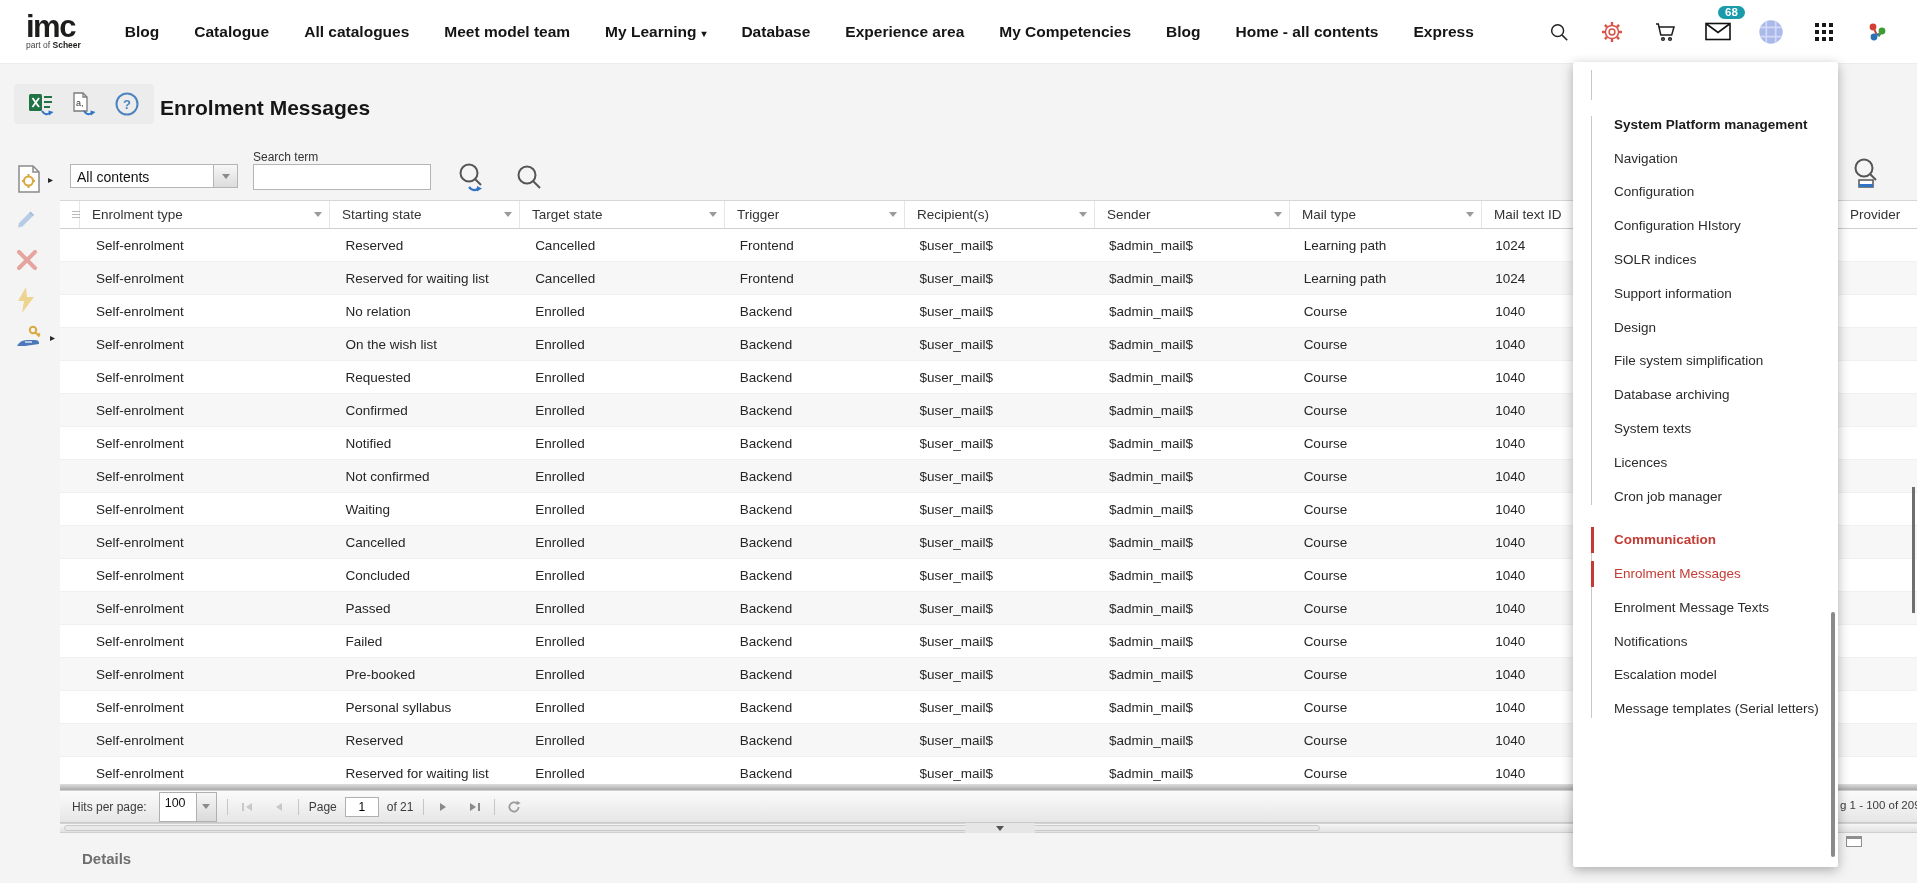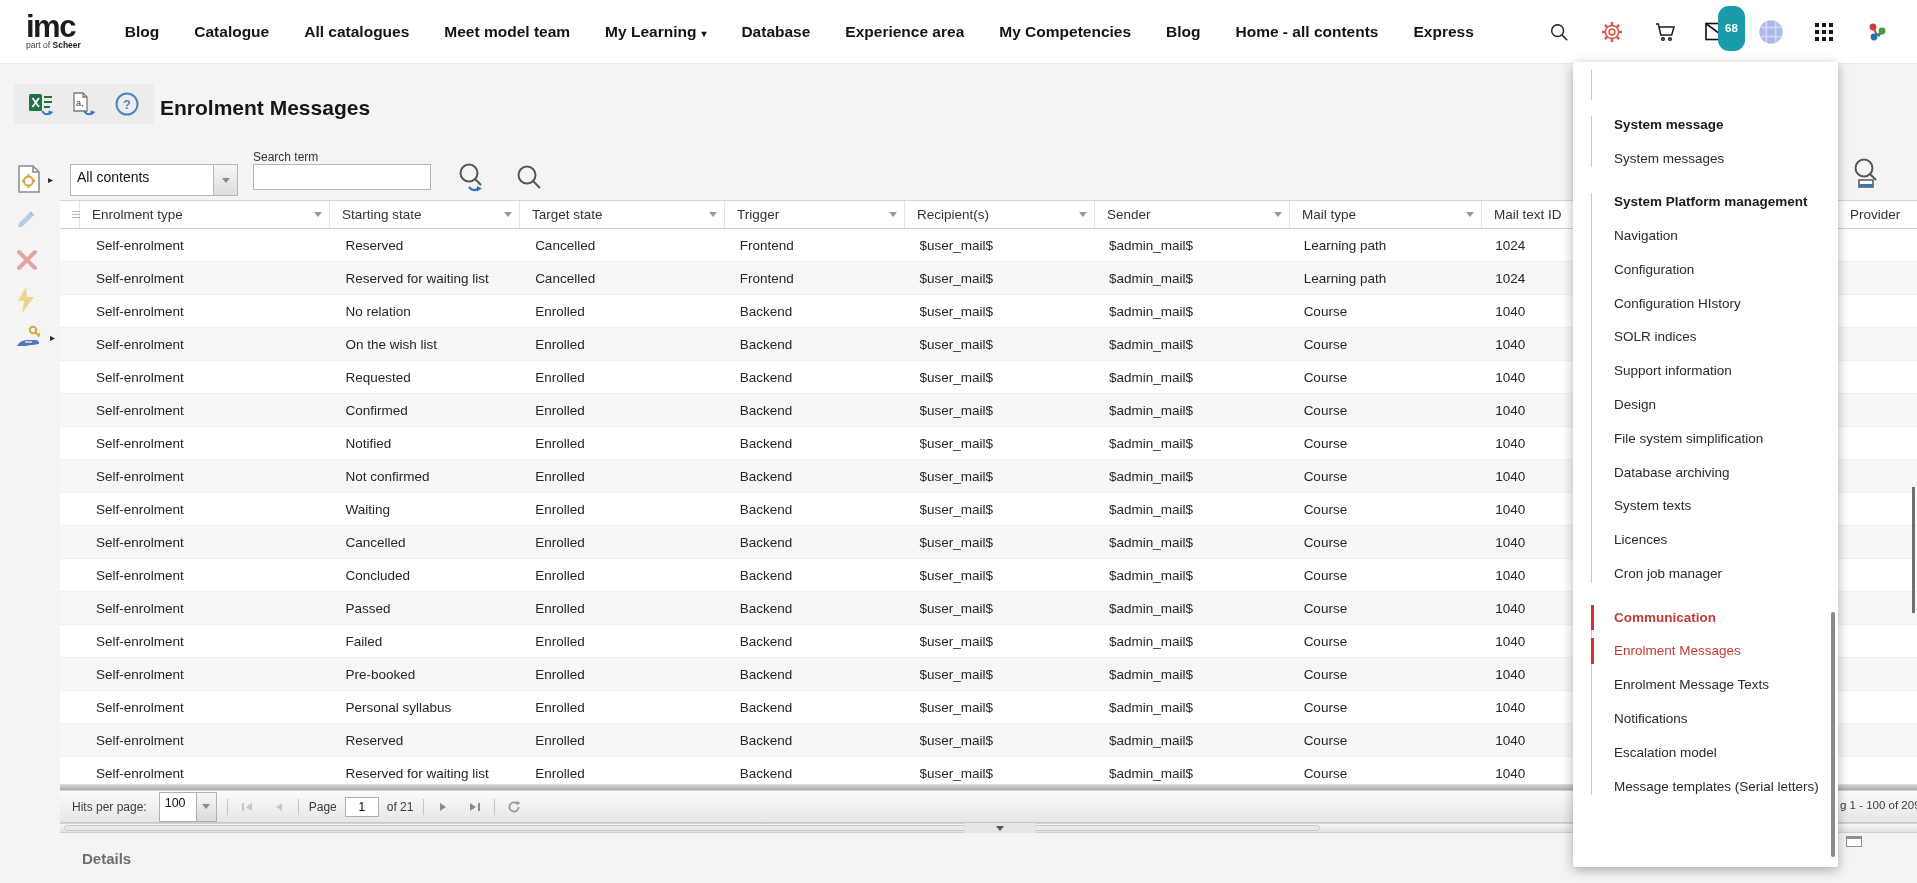--- a/index.html
+++ b/index.html
@@ -22,36 +22,36 @@
   .logo-main { font-size:31px; font-weight:bold; letter-spacing:-1.5px; color:#1d1d1b; line-height:0.85; }
   .logo-sub { font-size:8.5px; color:#444; margin-top:1px; }
   .logo-sub b { color:#1d1d1b; }
   .nav-items { display:flex; align-items:center; gap:35px; }
   .nav-item { font-size:15.5px; font-weight:600; color:#141414; white-space:nowrap; cursor:pointer; }
   .nav-item .caret { font-size:10px; margin-left:5px; color:#141414; }
   .nav-icons { margin-left:auto; display:flex; align-items:center; gap:25px; }
   .nav-icon { position:relative; width:28px; height:28px; display:flex; align-items:center; justify-content:center; cursor:pointer; }
   .mail-badge {
     position:absolute; top:-12px; left:14px; background:#1a9bab; color:#fff;
-    font-size:11.5px; font-weight:bold; border-radius:11px; padding:16px 7px; line-height:1.2;
+    font-size:11.5px; font-weight:bold; border-radius:11px; padding:0 7px; line-height:1.2;
   }
 
   
   .icon-tray {
     position:absolute; left:14px; top:84px; width:140px; height:40px;
     background:#ececec; border-radius:4px;
     display:flex; align-items:center; justify-content:space-around; padding:0 6px;
   }
   .tray-icon { width:28px; height:28px; display:flex; align-items:center; justify-content:center; cursor:pointer; }
   .page-title { position:absolute; left:160px; top:96px; font-size:21px; font-weight:bold; color:#161616; }
 
   
   .field-label { position:absolute; top:150px; font-size:12px; color:#333; }
   .lbl-saved { left:70px;margin-top:13px; } .lbl-term { left:253px; }
-  .combo { position:absolute; left:70px; top:164px; width:168px; height:32px; display:flex; border:1px solid #b5b5b5; background:#fff; }
+  .combo { position:absolute; left:70px; top:164px; width:168px; height:24px; display:flex; border:1px solid #b5b5b5; background:#fff; }
   .combo-value { flex:1; font-size:14px; padding:4px 6px; color:#111; white-space:nowrap; overflow:hidden; }
   .combo-trigger { width:24px; border-left:1px solid #b5b5b5; background:linear-gradient(#f7f7f7,#dcdcdc); display:flex; align-items:center; justify-content:center; cursor:pointer; }
   .tri-down { width:0; height:0; border-left:4px solid transparent; border-right:4px solid transparent; border-top:5px solid #8a8a8a; }
   .term-input { position:absolute; left:253px; top:164px; width:178px; height:26px; border:1px solid #b5b5b5; background:#fff; font-size:14px; padding:0 6px; font-family:"Liberation Sans",sans-serif; }
   .search-run { position:absolute; left:455px; top:160px; cursor:pointer; }
   .search-plain { position:absolute; left:515px; top:163px; cursor:pointer; }
   .right-search { position:absolute; left:1850px; top:156px; cursor:pointer; z-index:4; }
 
   
   .rail-item { position:absolute; left:14px; display:flex; align-items:center; gap:4px; }
@@ -644,24 +644,20 @@
 <div class="collapse-handle">
     <span class="tri"></span>
   </div>
 <div class="details-title">Details</div>
 <div class="restore-icon"></div>
 <div class="v-scroll"></div>
 
 <aside class="panel">
   <div class="menu-top-line"></div>
   <div id="menu-groups">
-      <section class="menu-group">
-        <div class="menu-header">System message</div>
-        <div class="menu-entry">System messages</div>
-      </section>
       <section class="menu-group">
         <div class="menu-header">System Platform management</div>
         <div class="menu-entry">Navigation</div>
         <div class="menu-entry">Configuration</div>
         <div class="menu-entry">Configuration HIstory</div>
         <div class="menu-entry">SOLR indices</div>
         <div class="menu-entry">Support information</div>
         <div class="menu-entry">Design</div>
         <div class="menu-entry">File system simplification</div>
         <div class="menu-entry">Database archiving</div>

